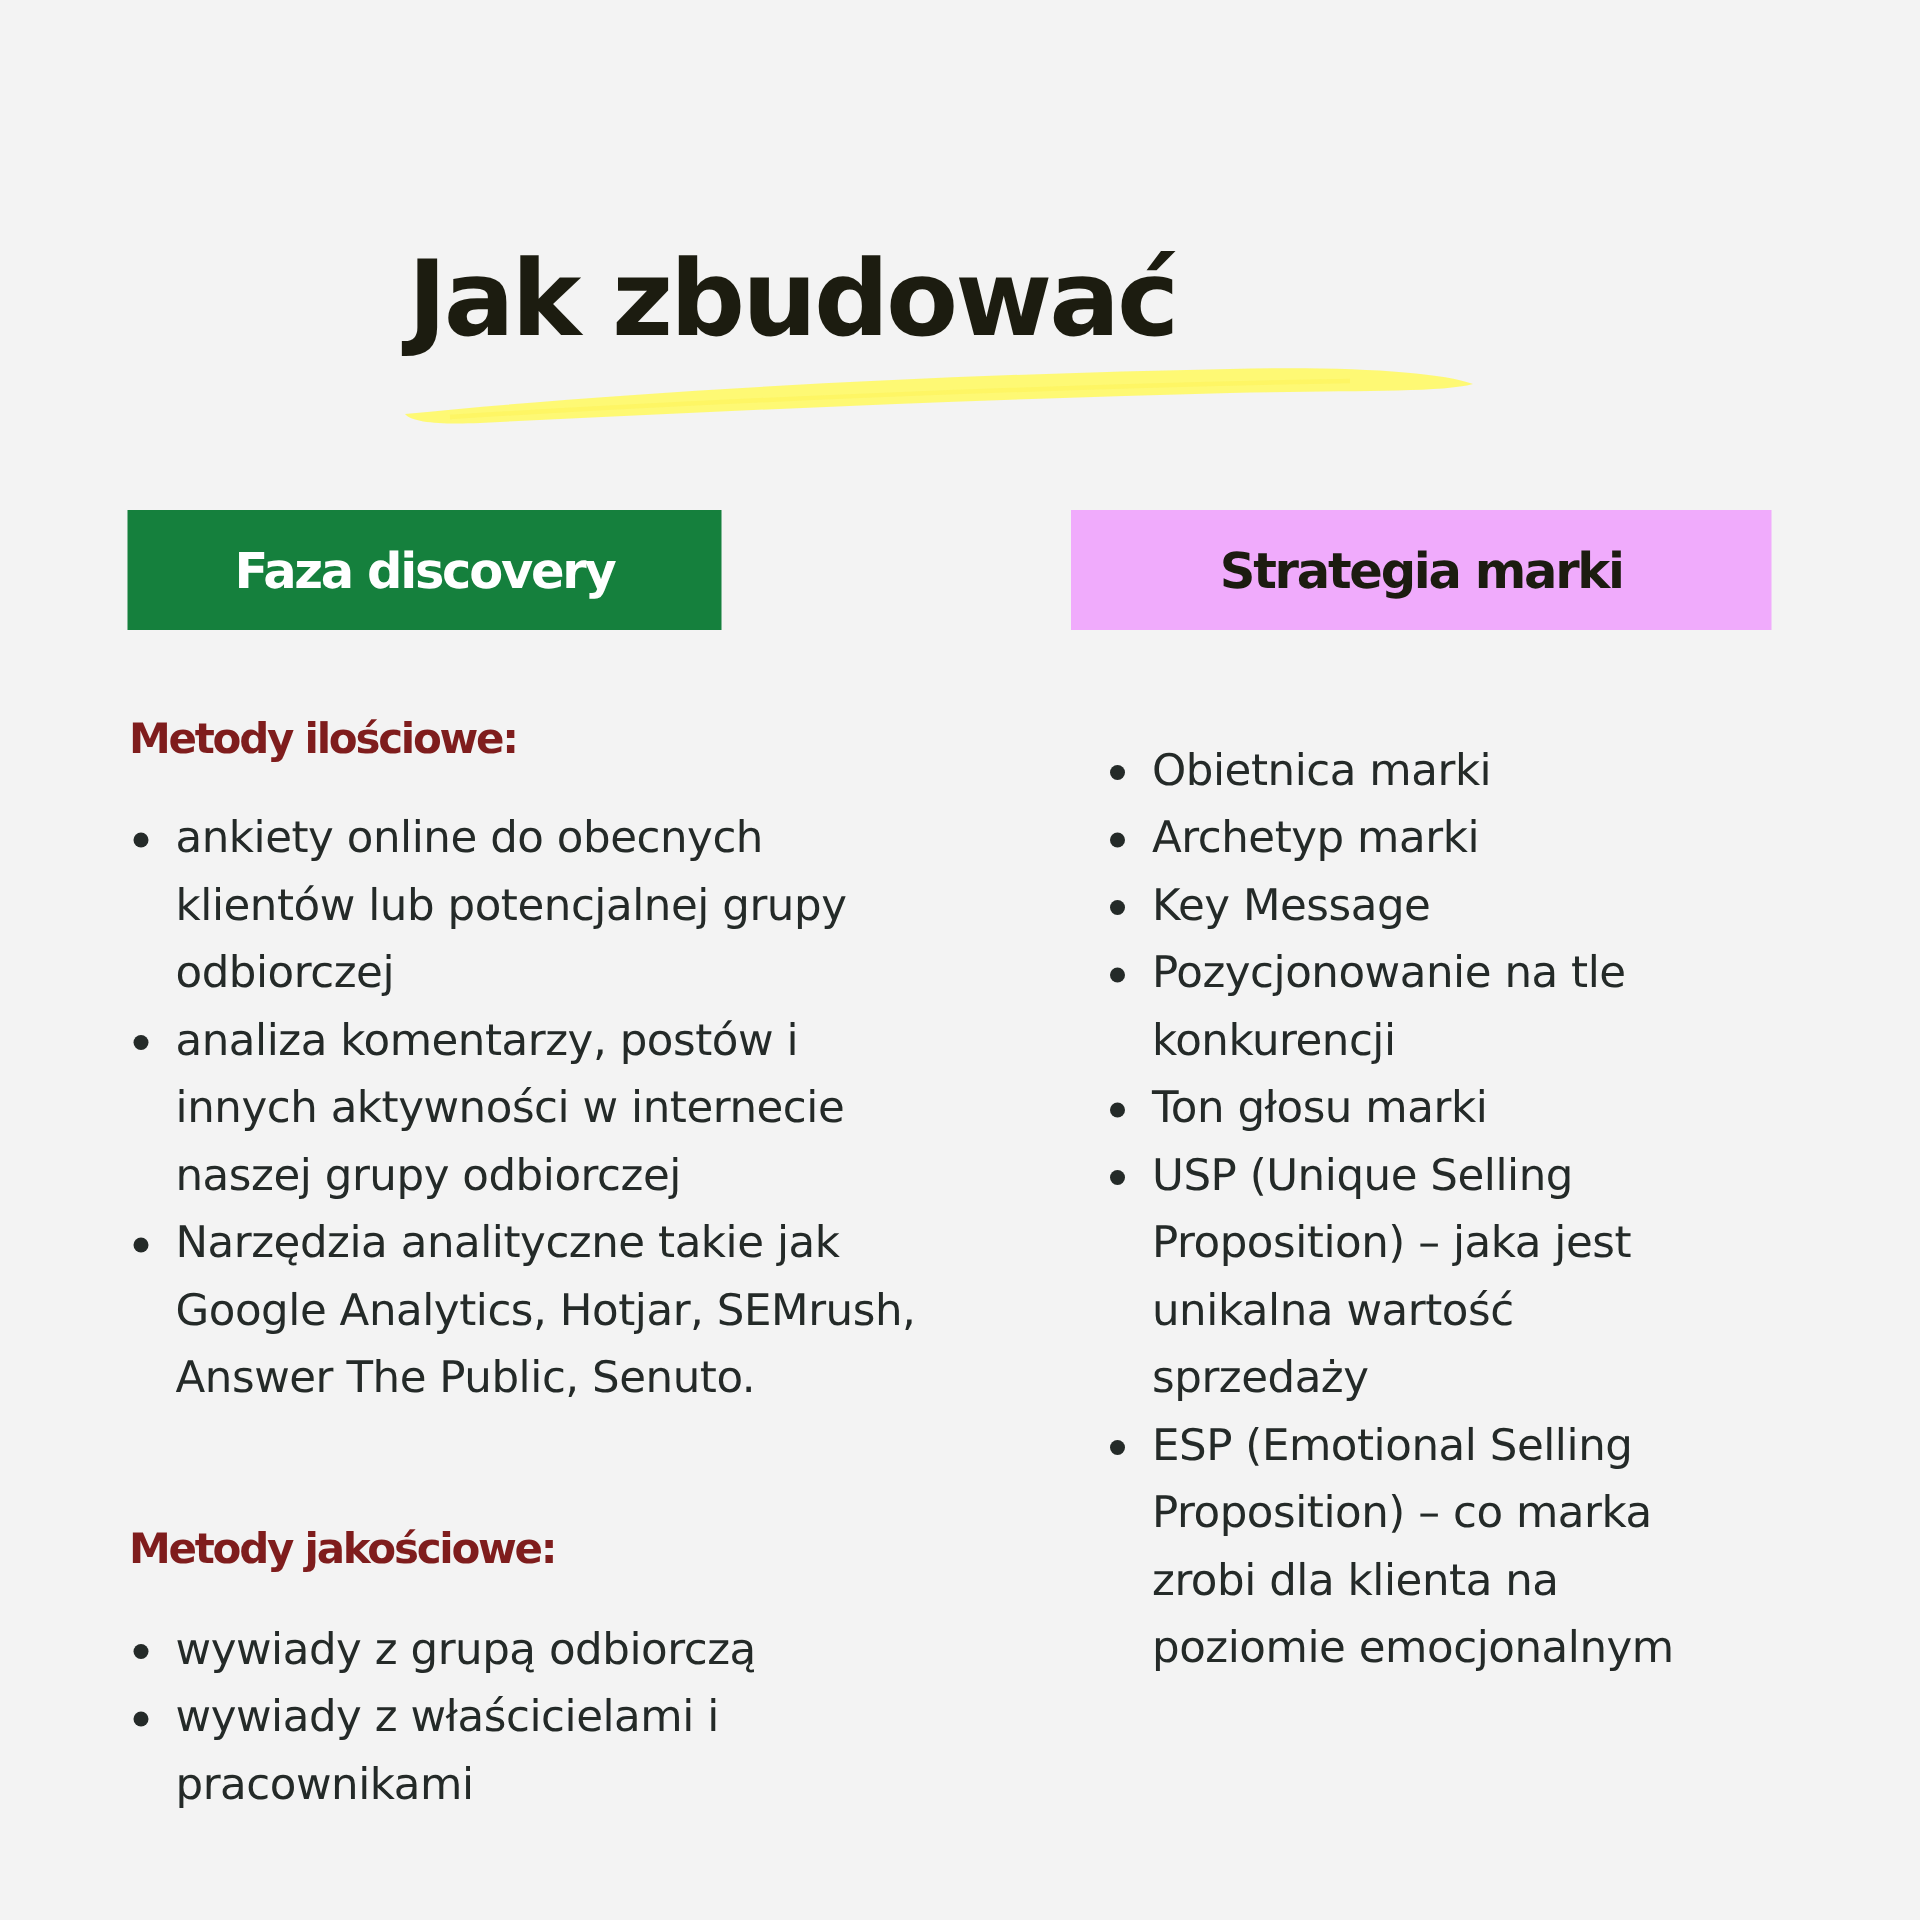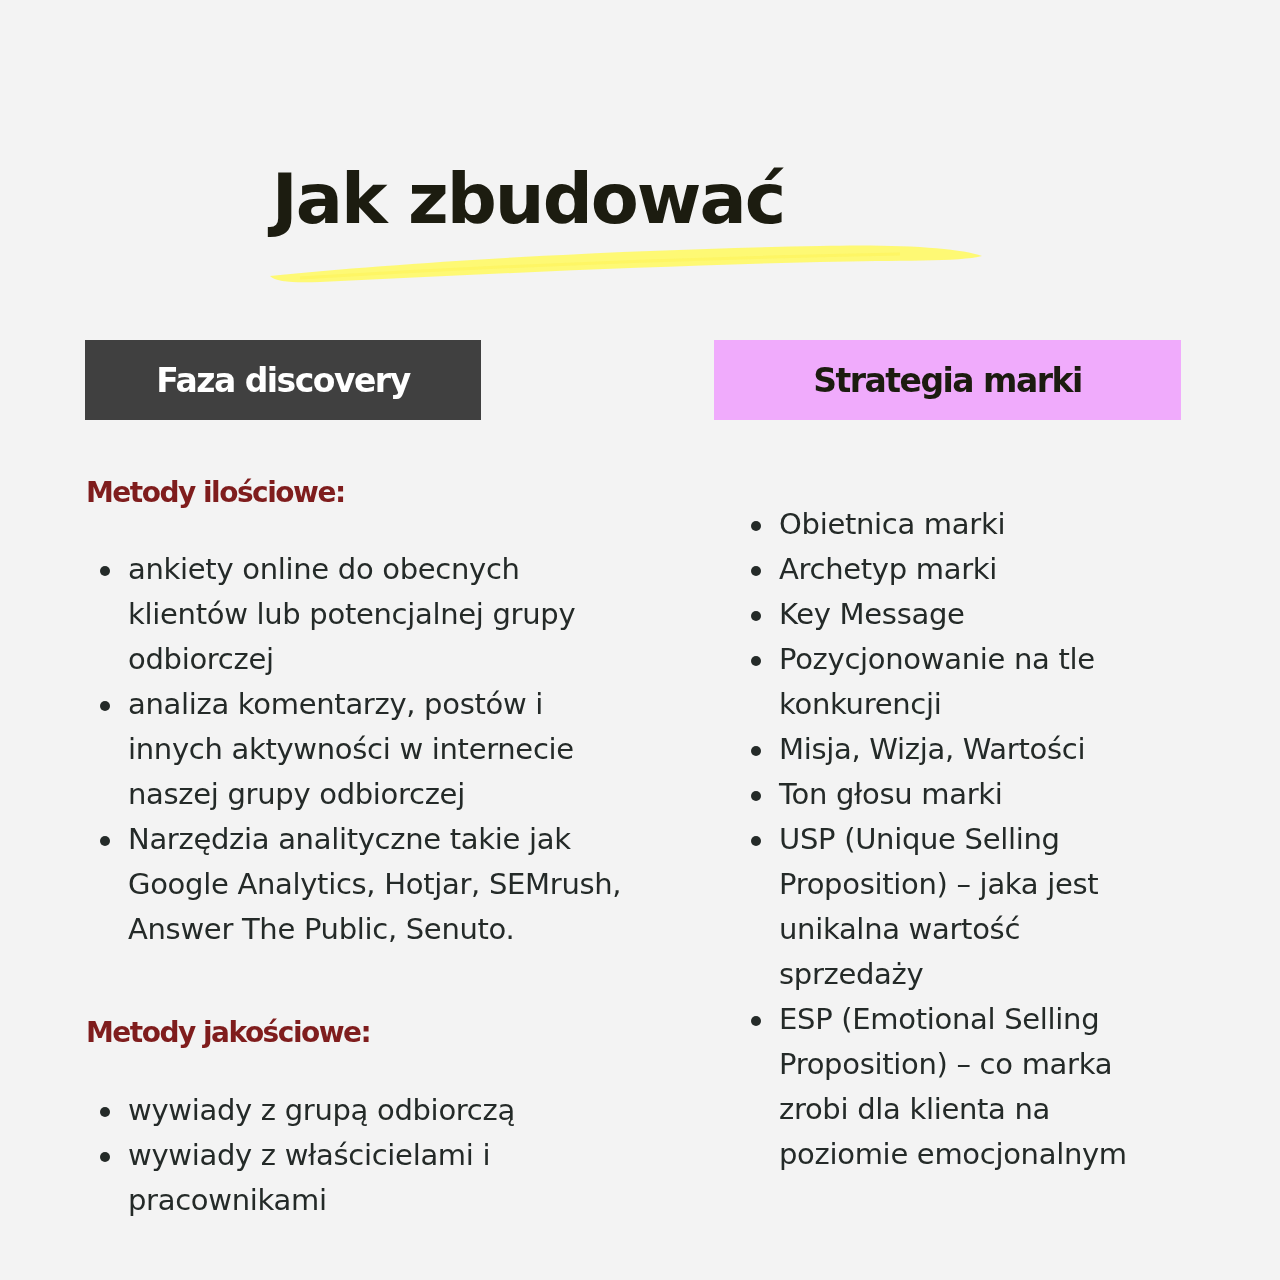--- a/index.html
+++ b/index.html
@@ -28,34 +28,34 @@
       z-index: 1;
     }
     .head-box {
       position: absolute; top: 340px; height: 80px;
       display: flex; align-items: center; justify-content: center;
       font-family: "DejaVu Sans", sans-serif;
       font-weight: bold;
       font-size: 33px;
       letter-spacing: -1.5px;
     }
-    .head-left { left: 85px; width: 396px; background: #404040; color: #ffffff; }
+    .head-left { left: 85px; width: 396px; background: #15803d; color: #ffffff; }
     .head-right { left: 714px; width: 467px; background: #f0abfc; color: #1c1c10; }
 
     .section-title {
       position: absolute; left: 86px;
       font-family: "DejaVu Sans", sans-serif;
       font-weight: bold;
       font-size: 28px;
       letter-spacing: -1.5px;
       color: #7f1d1d;
     }
     ul.blist {
       position: absolute;
-      margin: 11px; padding: 0;
+      margin: 0; padding: 0;
       list-style: none;
       font-family: "DejaVu Sans", sans-serif;
       font-size: 29px;
       line-height: 45px;
       color: #242a28;
       letter-spacing: -0.3px;
     }
     ul.blist li {
       position: relative;
       padding-left: 31px;
@@ -102,17 +102,16 @@
 <ul class="blist list-left" style="top:1077px;">
   <li>wywiady z grupą odbiorczą</li>
   <li>wywiady z właścicielami i pracownikami</li>
 </ul>
 
 <ul class="blist list-right" style="top:491px;">
   <li>Obietnica marki</li>
   <li>Archetyp marki</li>
   <li>Key Message</li>
   <li>Pozycjonowanie na tle konkurencji</li>
-  <li>Misja, Wizja, Wartości</li>
   <li>Ton głosu marki</li>
   <li>USP (Unique Selling Proposition) – jaka jest unikalna wartość sprzedaży</li>
   <li>ESP (Emotional Selling Proposition) – co marka zrobi dla klienta na poziomie emocjonalnym</li>
 </ul>
 
 </body></html>

